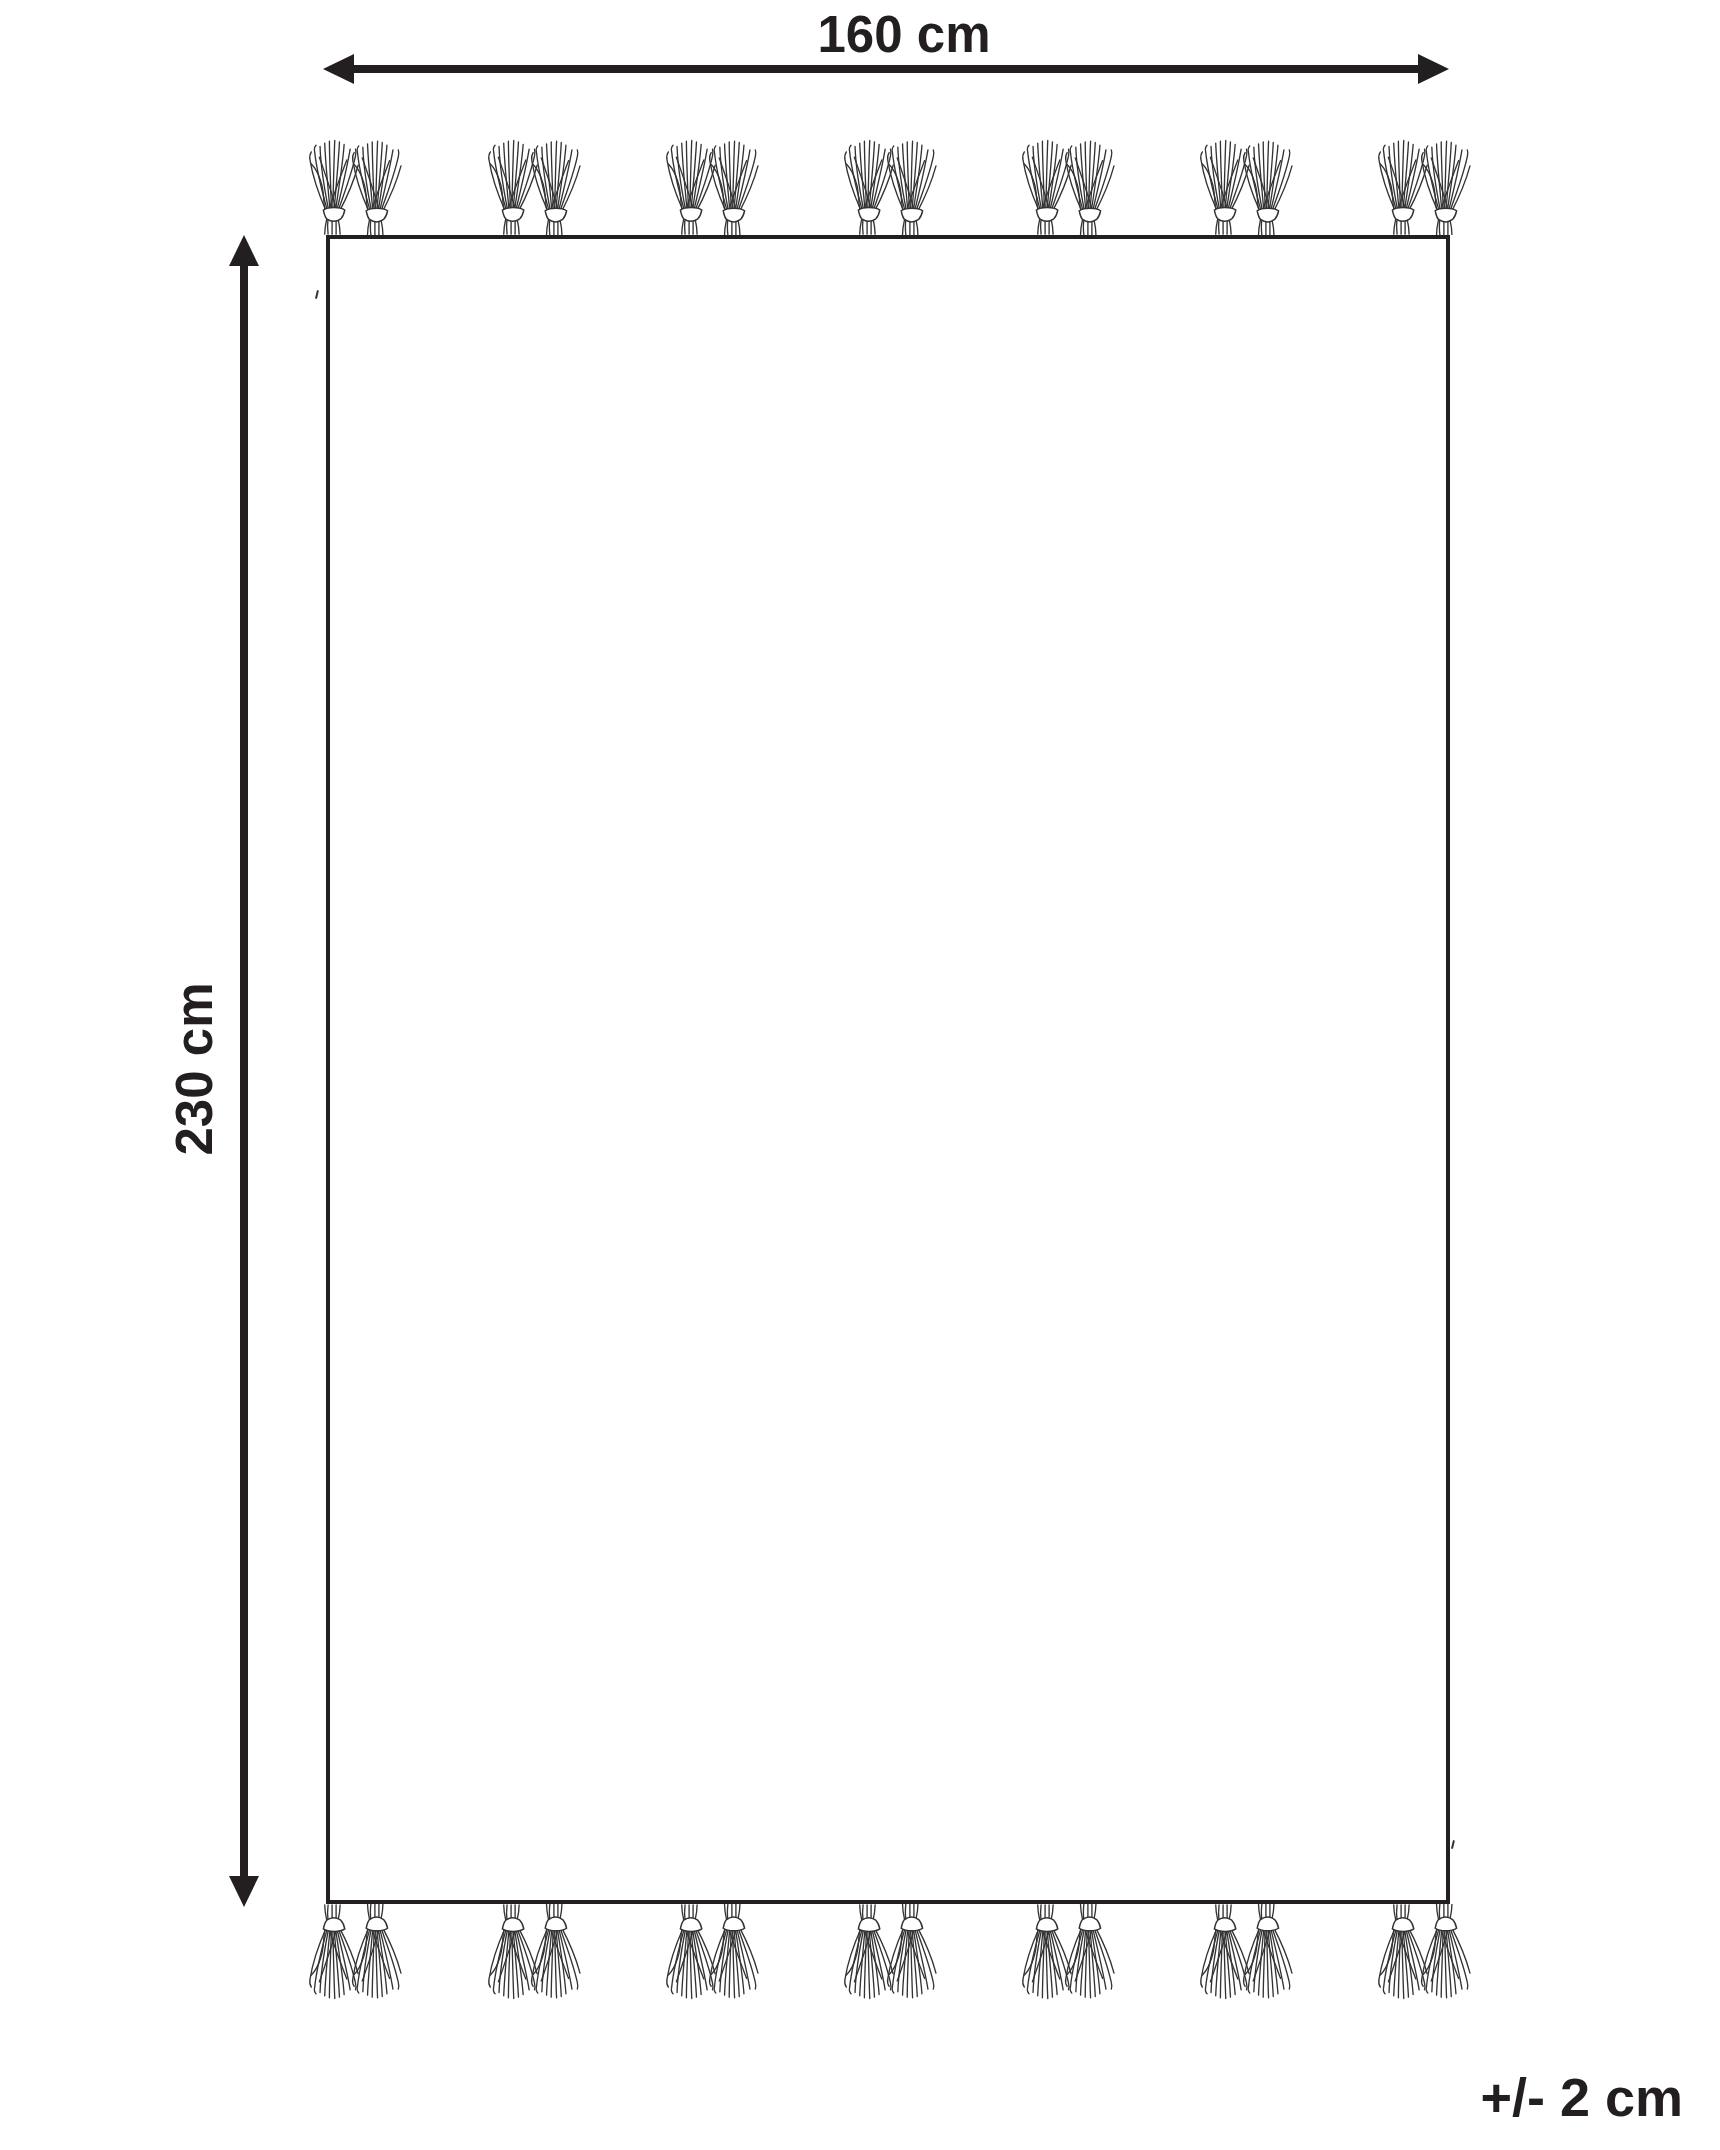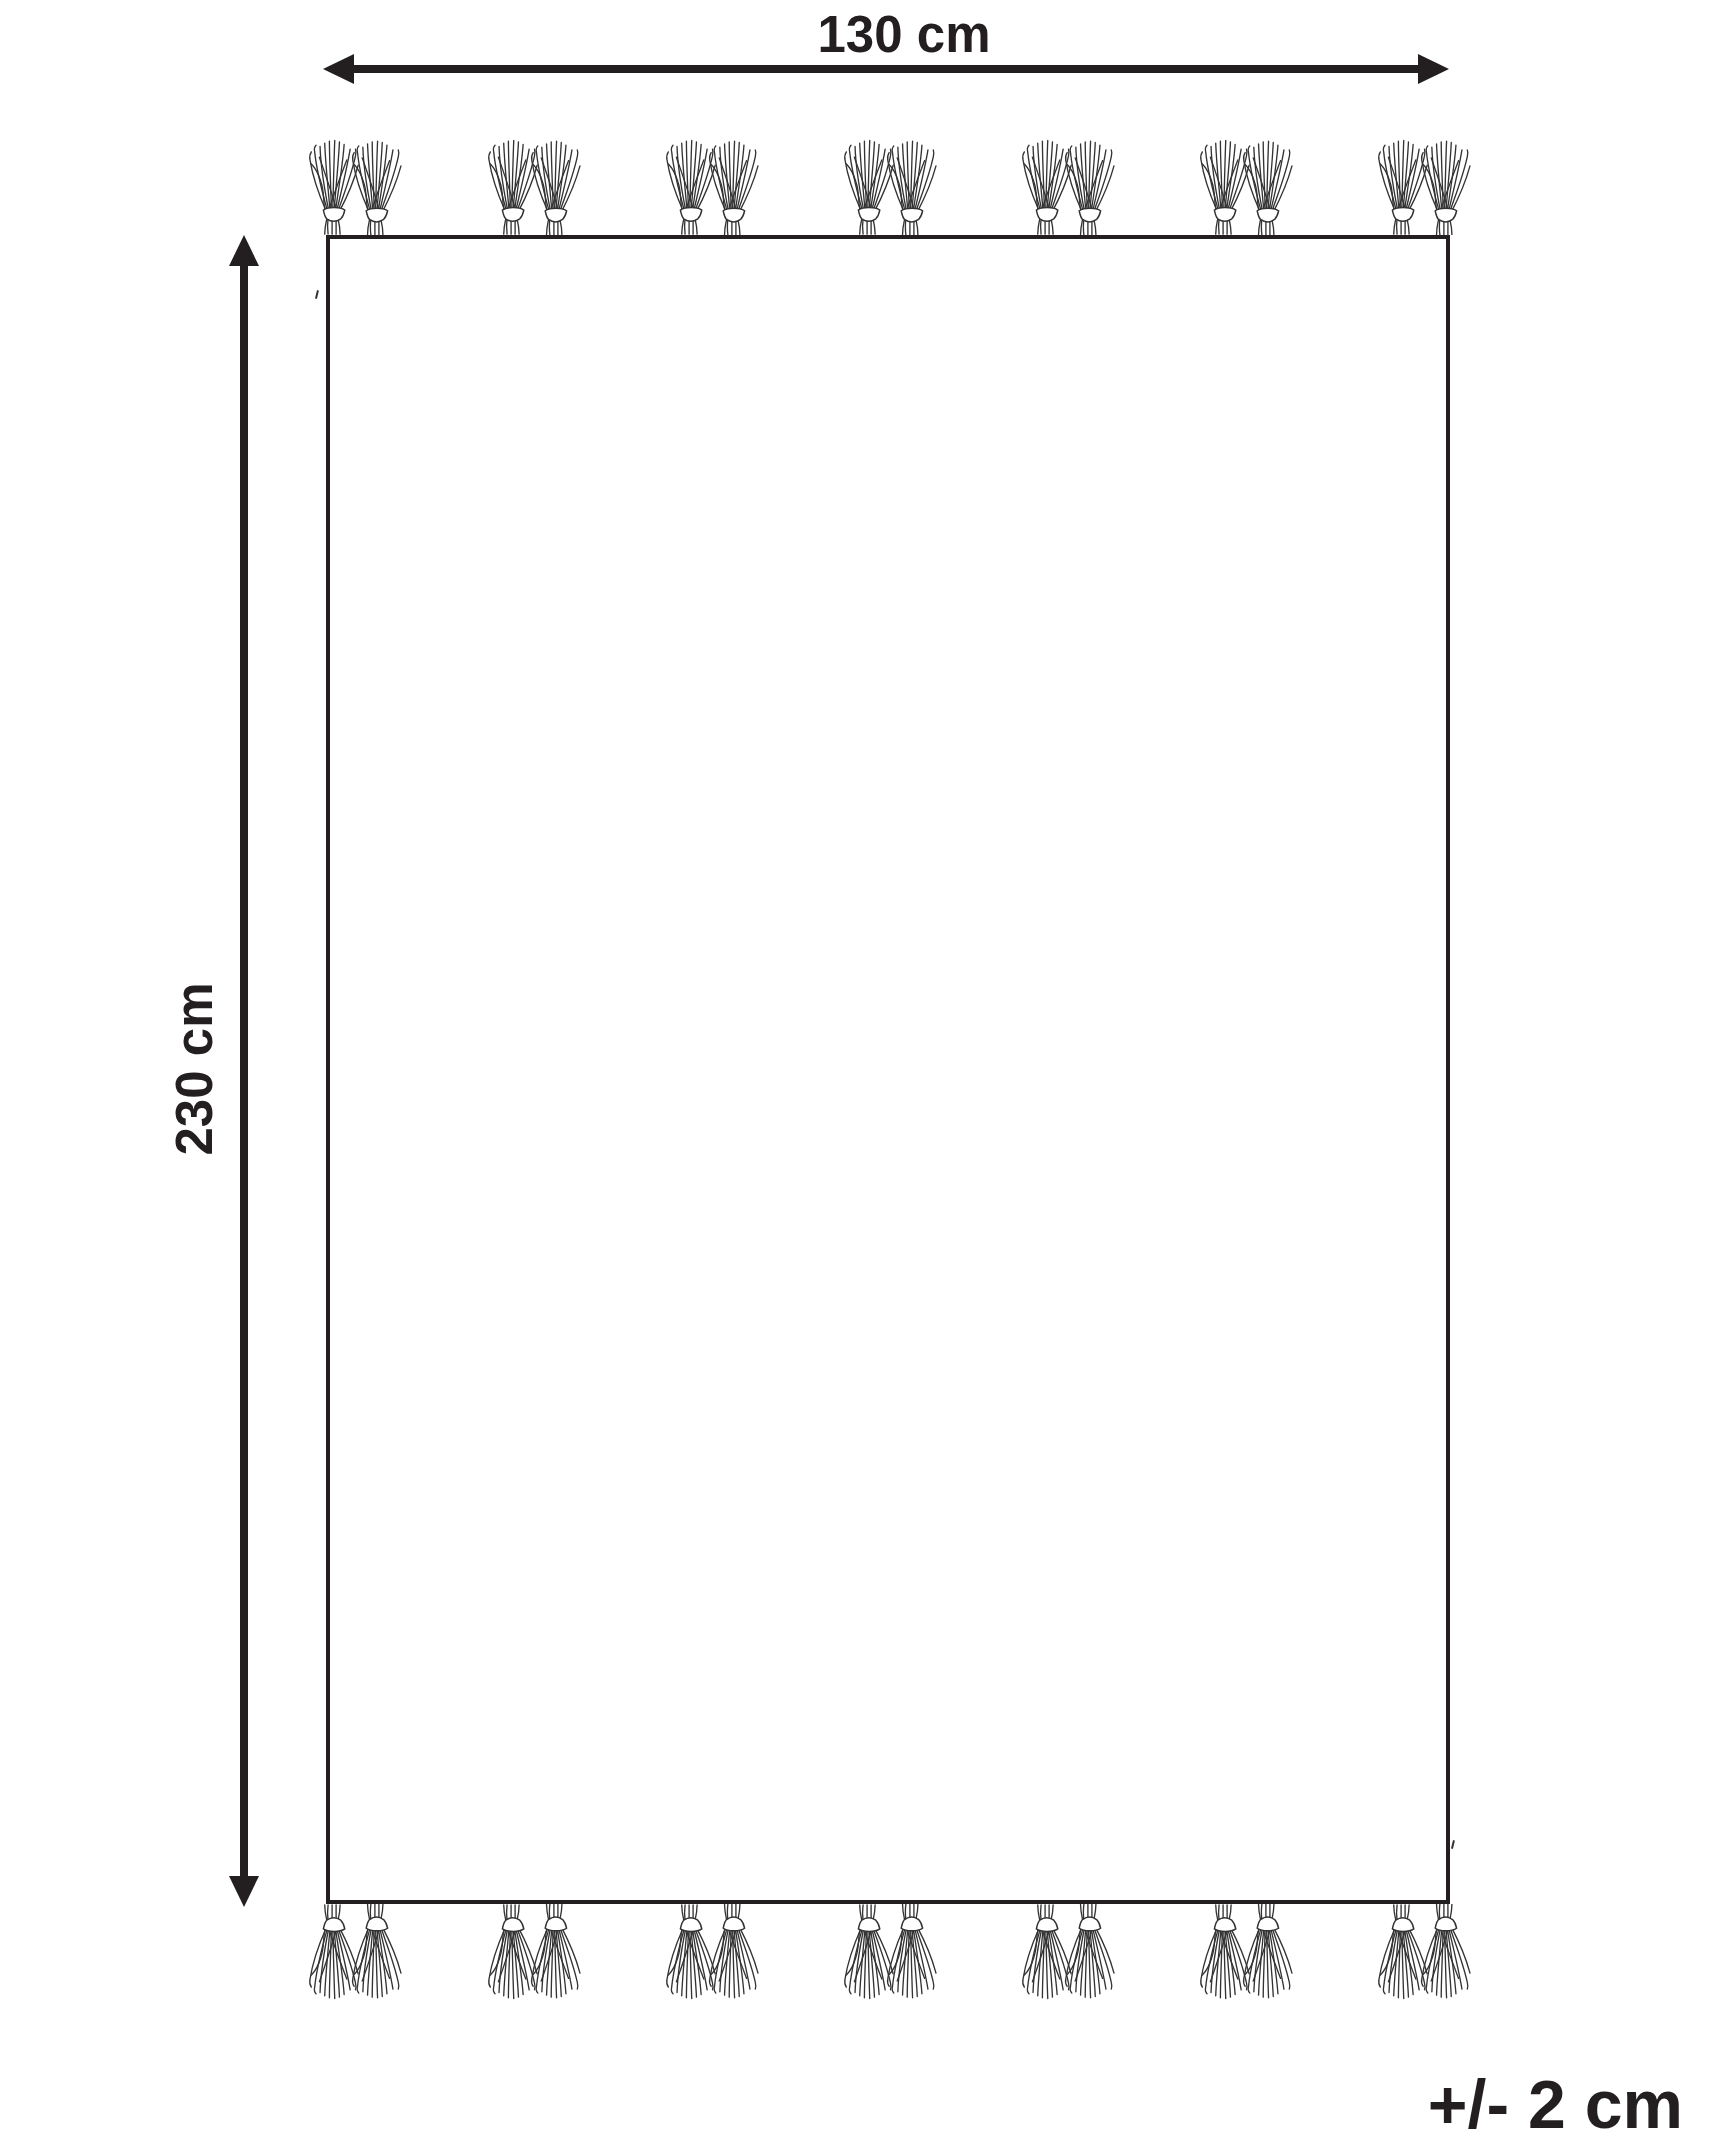--- a/index.html
+++ b/index.html
@@ -26,21 +26,21 @@
   
   .dim-label {
     position: absolute;
     font-weight: bold;
     color: var(--ink, #231f20);
     line-height: 1;
     white-space: nowrap;
   }
   #width-label  { font-size: 51px; left: 904px; top: 9.4px; transform: translateX(-50%); }
   #height-label { font-size: 51px; left: 194px;  top: 1069px; transform: translate(-50%, -50%) rotate(-90deg); }
-  #tolerance-label { font-size: 68px; right: 38px; top: 2070px; }
+  #tolerance-label { font-size: 54px; right: 38px; top: 2070px; }
 
   
   .h-arrow { position: absolute; left: 323px; top: 54px; width: 1126px; height: 30px; }
   .h-arrow .shaft {
     position: absolute; left: 20px; right: 20px; top: 10.8px; height: 8px;
     background: var(--ink, #231f20);
   }
   .head { position: absolute; width: 0; height: 0; }
   .h-arrow .head.left {
     left: 0; top: 0;
@@ -182,21 +182,21 @@
       <svg viewBox="0 0 148 146" class="tassel-pair" style="left: 1375px;">
         <use href="#tassel-pair-sym"></use>
       </svg>
     </div>
 
   <div class="h-arrow">
     <span class="head left"></span>
     <span class="shaft"></span>
     <span class="head right"></span>
   </div>
-  <div class="dim-label" id="width-label">130 cm</div>
+  <div class="dim-label" id="width-label">160 cm</div>
 
   <div class="v-arrow">
     <span class="head top"></span>
     <span class="shaft"></span>
     <span class="head bottom"></span>
   </div>
   <div class="dim-label" id="height-label">230 cm</div>
 
   <div class="dim-label" id="tolerance-label">+/- 2 cm</div>
 

